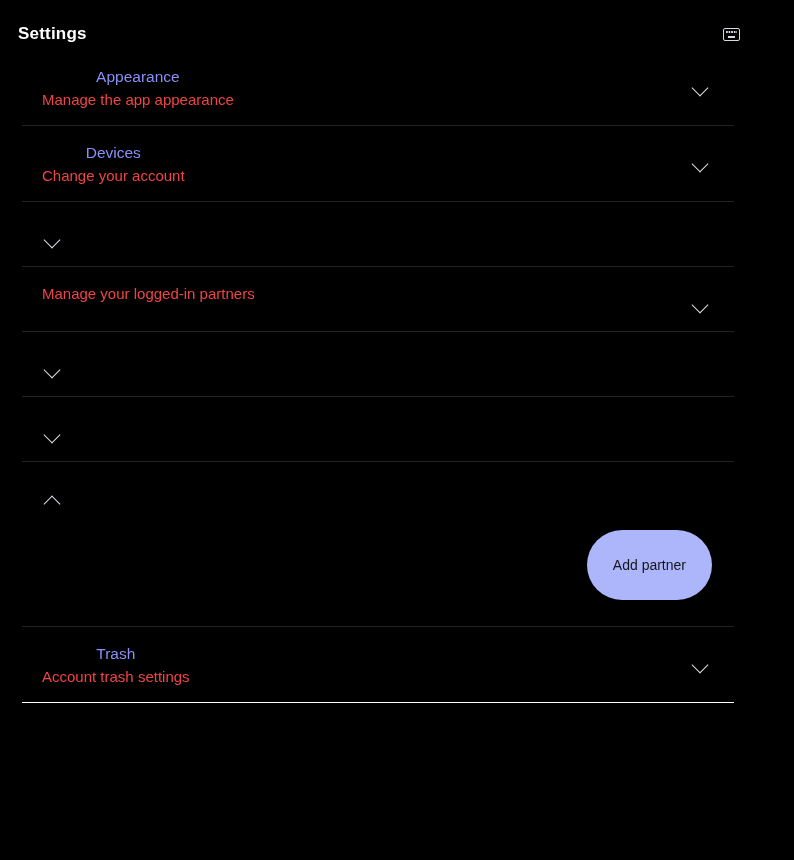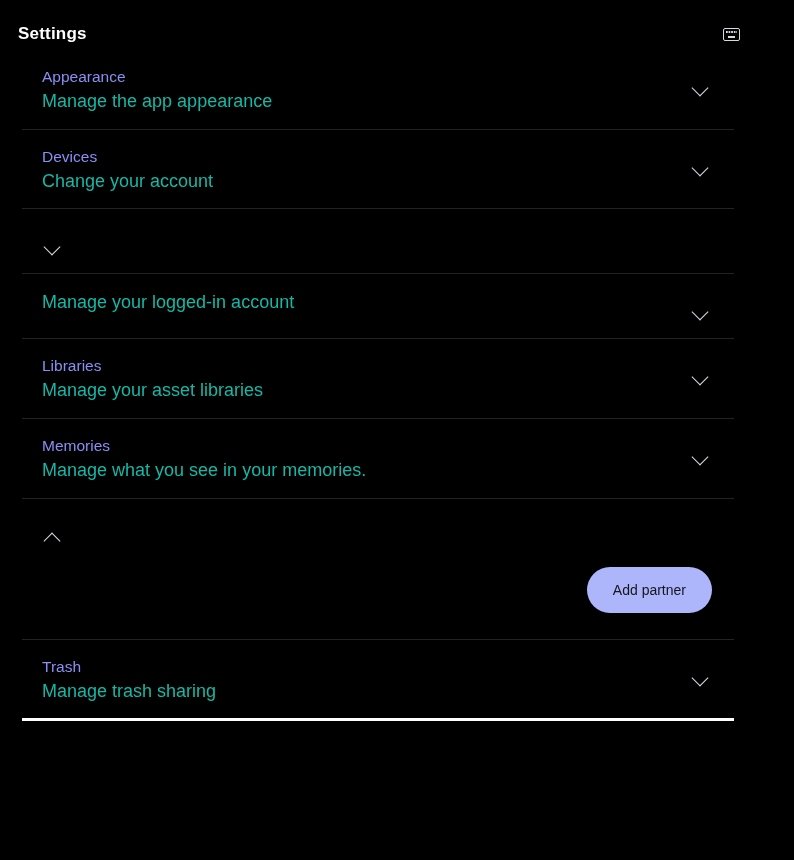--- a/index.html
+++ b/index.html
@@ -67,42 +67,42 @@
   .content {
     flex: 1 1 auto;
     overflow: hidden;
     padding: 0 22px;
     position: relative;
   }
 
   .section {
     border-bottom: 1px solid #232327;
   }
-  .section:last-child { border-bottom: 3px solid #ffffff; }
+  .section:last-child { border-bottom: 1px solid #ffffff; }
 
   .section-head {
     display: flex;
     align-items: flex-start;
     justify-content: space-between;
     padding: 18px 0 16px 20px;
     cursor: pointer;
   }
   .section.first .section-head {
     padding-top: 0;
   }
-  .section-text { display: flex; flex-direction: column; gap: 6px; }
+  .section-text { display: flex; flex-direction: column; gap: 6px; text-align: center; }
   .section-title {
     color: #8a8ff5;
     font-size: 15.5px;
     font-weight: 500;
     line-height: 1.1;
   }
   .section-sub {
-    color: #14b8a6;
-    font-size: 18px;
+    color: #ef4444;
+    font-size: 15px;
     line-height: 1.2;
   }
 
   .chev {
     width: 22px;
     height: 22px;
     flex: 0 0 22px;
     position: relative;
     margin-right: 22px;
     margin-top: 8px;
@@ -125,21 +125,21 @@
   .section-body {
     padding: 4px 22px 26px 20px;
     display: flex;
     justify-content: flex-end;
   }
   .btn-primary {
     background: #adb6fb;
     color: #15151c;
     border: none;
     border-radius: 999px;
-    padding: 16px 26px;
+    padding: 28px 26px;
     font-size: 14px;
     font-family: "Liberation Sans", sans-serif;
     cursor: pointer;
     line-height: 1;
   }
 
   
   .section.first {
     margin-top: 0;
   }
@@ -184,60 +184,52 @@
 
     <div class="section">
       <div class="section-head">
         <span class="chev"></span>
       </div>
     </div>
 
     <div class="section">
       <div class="section-head">
         <div class="section-text">
-          <div class="section-sub">Manage your logged-in account</div>
-        </div>
-        <span class="chev"></span>
-      </div>
-    </div>
-
-    <div class="section">
-      <div class="section-head">
-        <div class="section-text">
-          <div class="section-title">Libraries</div>
-          <div class="section-sub">Manage your asset libraries</div>
-        </div>
-        <span class="chev"></span>
-      </div>
-    </div>
-
-    <div class="section">
-      <div class="section-head">
-        <div class="section-text">
-          <div class="section-title">Memories</div>
-          <div class="section-sub">Manage what you see in your memories.</div>
-        </div>
+          <div class="section-sub">Manage your logged-in partners</div>
+        </div>
+        <span class="chev"></span>
+      </div>
+    </div>
+
+    <div class="section">
+      <div class="section-head">
+        <span class="chev"></span>
+      </div>
+    </div>
+
+    <div class="section">
+      <div class="section-head">
         <span class="chev"></span>
       </div>
     </div>
 
 
     <div class="section">
       <div class="section-head">
         <span class="chev up"></span>
       </div>
       <div class="section-body">
         <button class="btn-primary">Add partner</button>
       </div>
     </div>
 
     <div class="section">
       <div class="section-head">
         <div class="section-text">
           <div class="section-title">Trash</div>
-          <div class="section-sub">Manage trash sharing</div>
+          <div class="section-sub">Account trash settings</div>
         </div>
         <span class="chev"></span>
       </div>
     </div>
 
   </div>
 </div>
 
 </body></html>

